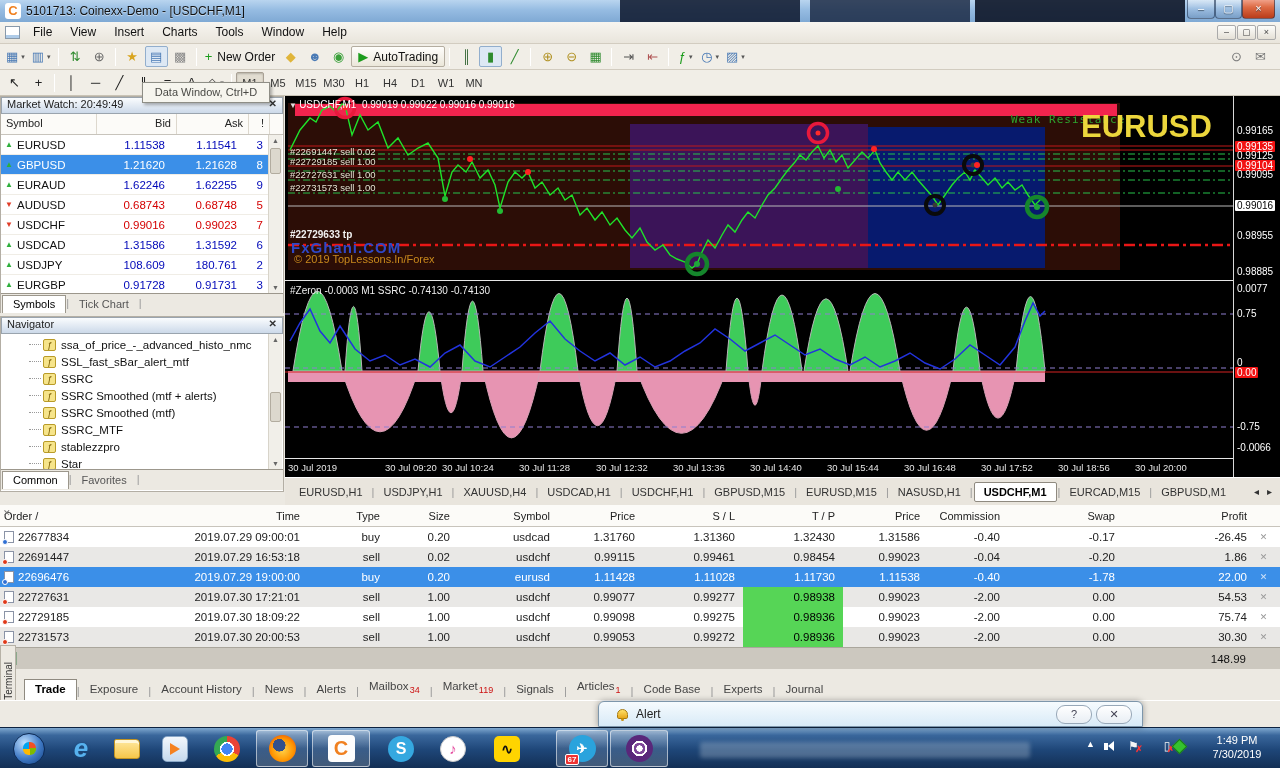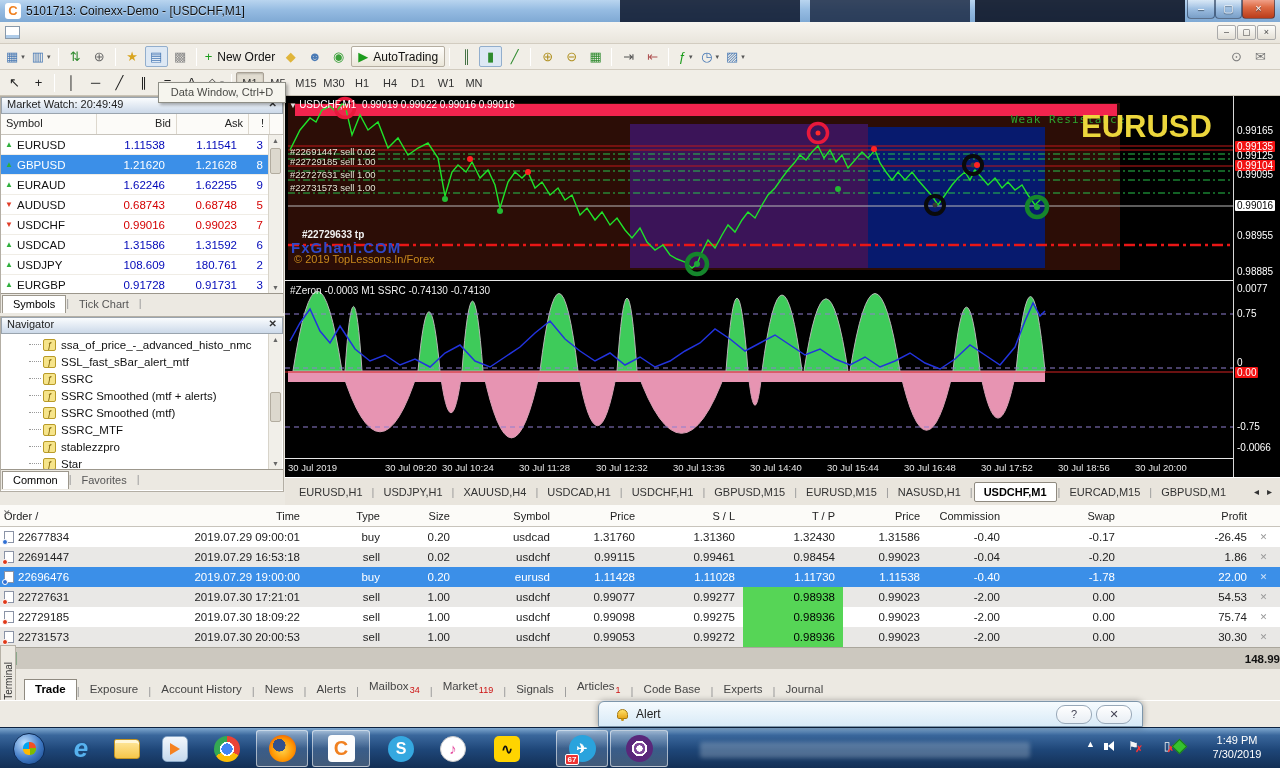--- a/index.html
+++ b/index.html
@@ -24,21 +24,21 @@
 .tbtn{display:inline-flex;align-items:center;justify-content:center;height:21px;min-width:23px;margin:1px 0 0 1px;border:1px solid transparent;border-radius:2px;vertical-align:top;padding:0 2px}
 .tbtn.pressed{border-color:#92aecd;background:#dde8f4}
 .tbtn.framed{border-color:#b4ada0;background:linear-gradient(#fefdfb,#ebe7da);padding:0 6px}
 .tbtn .g{font-style:normal;font-size:13px;line-height:1}
 .tlabel{margin-left:5px;font-size:12px;color:#111}
 .drop{font-style:normal;font-size:7px;color:#555;margin-left:3px}
 .tsep{display:inline-block;width:1px;height:18px;background:#c6c0b2;border-right:1px solid #fff;margin:3px 4px 0 4px;vertical-align:top}
 .tf{display:inline-block;width:28px;height:20px;margin-top:1px;text-align:center;line-height:20px;font-size:11px;color:#333;border:1px solid transparent;border-radius:2px}
 .tf.pressed{background:#e2ddd1;border-color:#a8a094;box-shadow:inset 0 1px 2px rgba(0,0,0,.2)}
 #tb1-right{position:absolute;right:8px;top:45px}
-#tooltip{left:158px;top:82px;width:128px;height:21px;background:#f6f5ee;border:1px solid #8e8e86;box-shadow:2px 2px 3px rgba(0,0,0,.3);color:#4a4a46;font-size:11px;text-align:center;line-height:19px;z-index:40}
+#tooltip{left:142px;top:82px;width:128px;height:21px;background:#f6f5ee;border:1px solid #8e8e86;box-shadow:2px 2px 3px rgba(0,0,0,.3);color:#4a4a46;font-size:11px;text-align:center;line-height:19px;z-index:40}
 
 .panel-title{height:17px;background:linear-gradient(#fafcfe,#ccd9e9);border:1px solid #9aa4ae;display:flex;align-items:flex-start;padding:0 5px;font-size:11px;color:#222}
 .panel-close{margin-left:auto;color:#333;font-size:10px;font-weight:bold}
 #mw-panel{left:0;top:96px;width:284px;height:217px;background:#fff;border:1px solid #b3aea4}
 #mw-head{display:grid;grid-template-columns:96px 80px 72px 21px;height:21px;background:#fcfbf8;border-bottom:1px solid #c8c4bc}
 #mw-head span{border-right:1px solid #ddd8ce;padding:3px 5px;color:#222}
 #mw-rows{height:158px;overflow:hidden;width:269px}
 .mw-row{display:grid;grid-template-columns:16px 80px 78px 72px 21px;height:20px;align-items:center;border-bottom:1px solid #f0ede6;font-size:11.5px}
 .mw-row .arr{text-align:center;font-size:8px}
 .arr.up{color:#2eaf3c}.arr.dn{color:#e03c28}
@@ -98,21 +98,21 @@
 .trow.odd{background:#fff}.trow.even{background:#e9e8e6}
 .trow.sel{background:#3b8fe8;color:#fff}
 .tp-hit{background:#56d556;color:#000;height:20px;line-height:20px}
 .doc{width:10px;height:12px;background:#fff;border:1px solid #8a93a6;position:relative;margin-left:4px}
 .doc i{position:absolute;left:-3px;bottom:-3px;width:6px;height:6px;border-radius:50%;border:1px solid #fff}
 .doc.buy i{background:#2f6fd4}.doc.sell i{background:#e03818}
 .rowx{color:#999;font-size:9px;text-align:center}
 .trow.sel .rowx{color:#cfe2f8}
 #balrow{left:0;top:647px;width:1280px;height:22px;background:#ccc8bf;border-top:1px solid #aaa69c;display:flex;align-items:center;font-weight:bold;font-size:11.5px;color:#111}
 #balicon{width:13px;height:13px;background:#e8f4e8;border:1px solid #8aa88a;color:#1c9c1c;font-size:9px;text-align:center;line-height:12px;margin:0 6px 0 4px}
-#balprofit{margin-left:auto;padding-right:0;font-weight:bold}
+#balprofit{margin-left:auto;padding-right:34px;font-weight:normal}
 #termtabs{left:16px;top:669px;width:1264px;height:31px;background:#ece9e2;display:flex;align-items:flex-end;padding:0 0 0 8px;font-size:11.5px;color:#444}
 .ttab{padding:3px 10px 5px;white-space:nowrap}
 .ttab.active{background:#fff;border:1px solid #8f8a80;border-bottom:none;color:#000;font-weight:bold}
 .badge{color:#cc1111;font-size:9px;vertical-align:sub;margin-left:1px}
 #termside{left:0;top:645px;width:16px;height:72px;background:#ece9e2;border:1px solid #b7b2a7;display:flex;align-items:center;justify-content:center}
 #termside span{writing-mode:vertical-rl;transform:rotate(180deg);font-size:10px;color:#333}
 #thx{position:absolute;left:3px;top:508px;color:#777;font-size:9px;z-index:5}
 
 #statusbar{left:0;top:700px;width:1280px;height:27px;background:#edeae3;border-top:1px solid #fff}
 
@@ -164,20 +164,21 @@
     <div id="tb-logo">C</div>
     <div id="tb-title">5101713: Coinexx-Demo - [USDCHF,M1]</div>
     <span class="winbtn" style="left:1187px;width:28px">–</span>
     <span class="winbtn" style="left:1215px;width:27px">▢</span>
     <span class="winbtn" id="btn-close" style="left:1242px;width:33px">×</span>
   </div>
 
   
   <div id="menubar" class="abs">
     <div id="menu-doc"></div>
+    <span id="menu-items" style="margin-left:24px;display:inline-block"><span class="mitem">File</span><span class="mitem">View</span><span class="mitem">Insert</span><span class="mitem">Charts</span><span class="mitem">Tools</span><span class="mitem">Window</span><span class="mitem">Help</span></span>
     <span class="mdibtn" style="right:44px">–</span>
     <span class="mdibtn" style="right:24px">▢</span>
     <span class="mdibtn" style="right:4px">×</span>
   </div>
 
   
   <div id="toolbar1" class="abs"><span class="tbtn">
         <i class="g" style="color: rgb(74, 122, 181);">▦</i>
         <i class="drop">▾</i>
       </span><span class="tbtn">
@@ -498,21 +499,21 @@
         <span class="tx" style="left: 542px;">30 Jul 15:44</span>
         <span class="tx" style="left: 619px;">30 Jul 16:48</span>
         <span class="tx" style="left: 696px;">30 Jul 17:52</span>
         <span class="tx" style="left: 773px;">30 Jul 18:56</span>
         <span class="tx" style="left: 850px;">30 Jul 20:00</span>
       </div>
     <div id="chart-labels">
       <div id="ohlc"><span class="tri">▼ </span><span>USDCHF,M1</span>&nbsp;&nbsp;<span>0.99019 0.99022 0.99016 0.99016</span></div>
       <div id="annot">Weak Resistance</div>
       <div id="wmark">EURUSD</div>
-      <div id="tpl" style="top: 133px; margin-left: 12px;">#22729633 tp</div>
+      <div id="tpl" style="top: 133px;">#22729633 tp</div>
       <div id="brand">FxGhani.COM</div>
       <div id="copyr">© 2019 TopLessons.In/Forex</div>
       <div id="indhdr">#Zeron -0.0003  M1 SSRC -0.74130 -0.74130</div>
     <div class="olabel" style="top: 50px;">#22691447 sell 0.02</div>
         <div class="olabel" style="top: 60px;">#22729185 sell 1.00</div>
         <div class="olabel" style="top: 73px;">#22727631 sell 1.00</div>
         <div class="olabel" style="top: 86px;">#22731573 sell 1.00</div>
       </div>
   </div>
 

